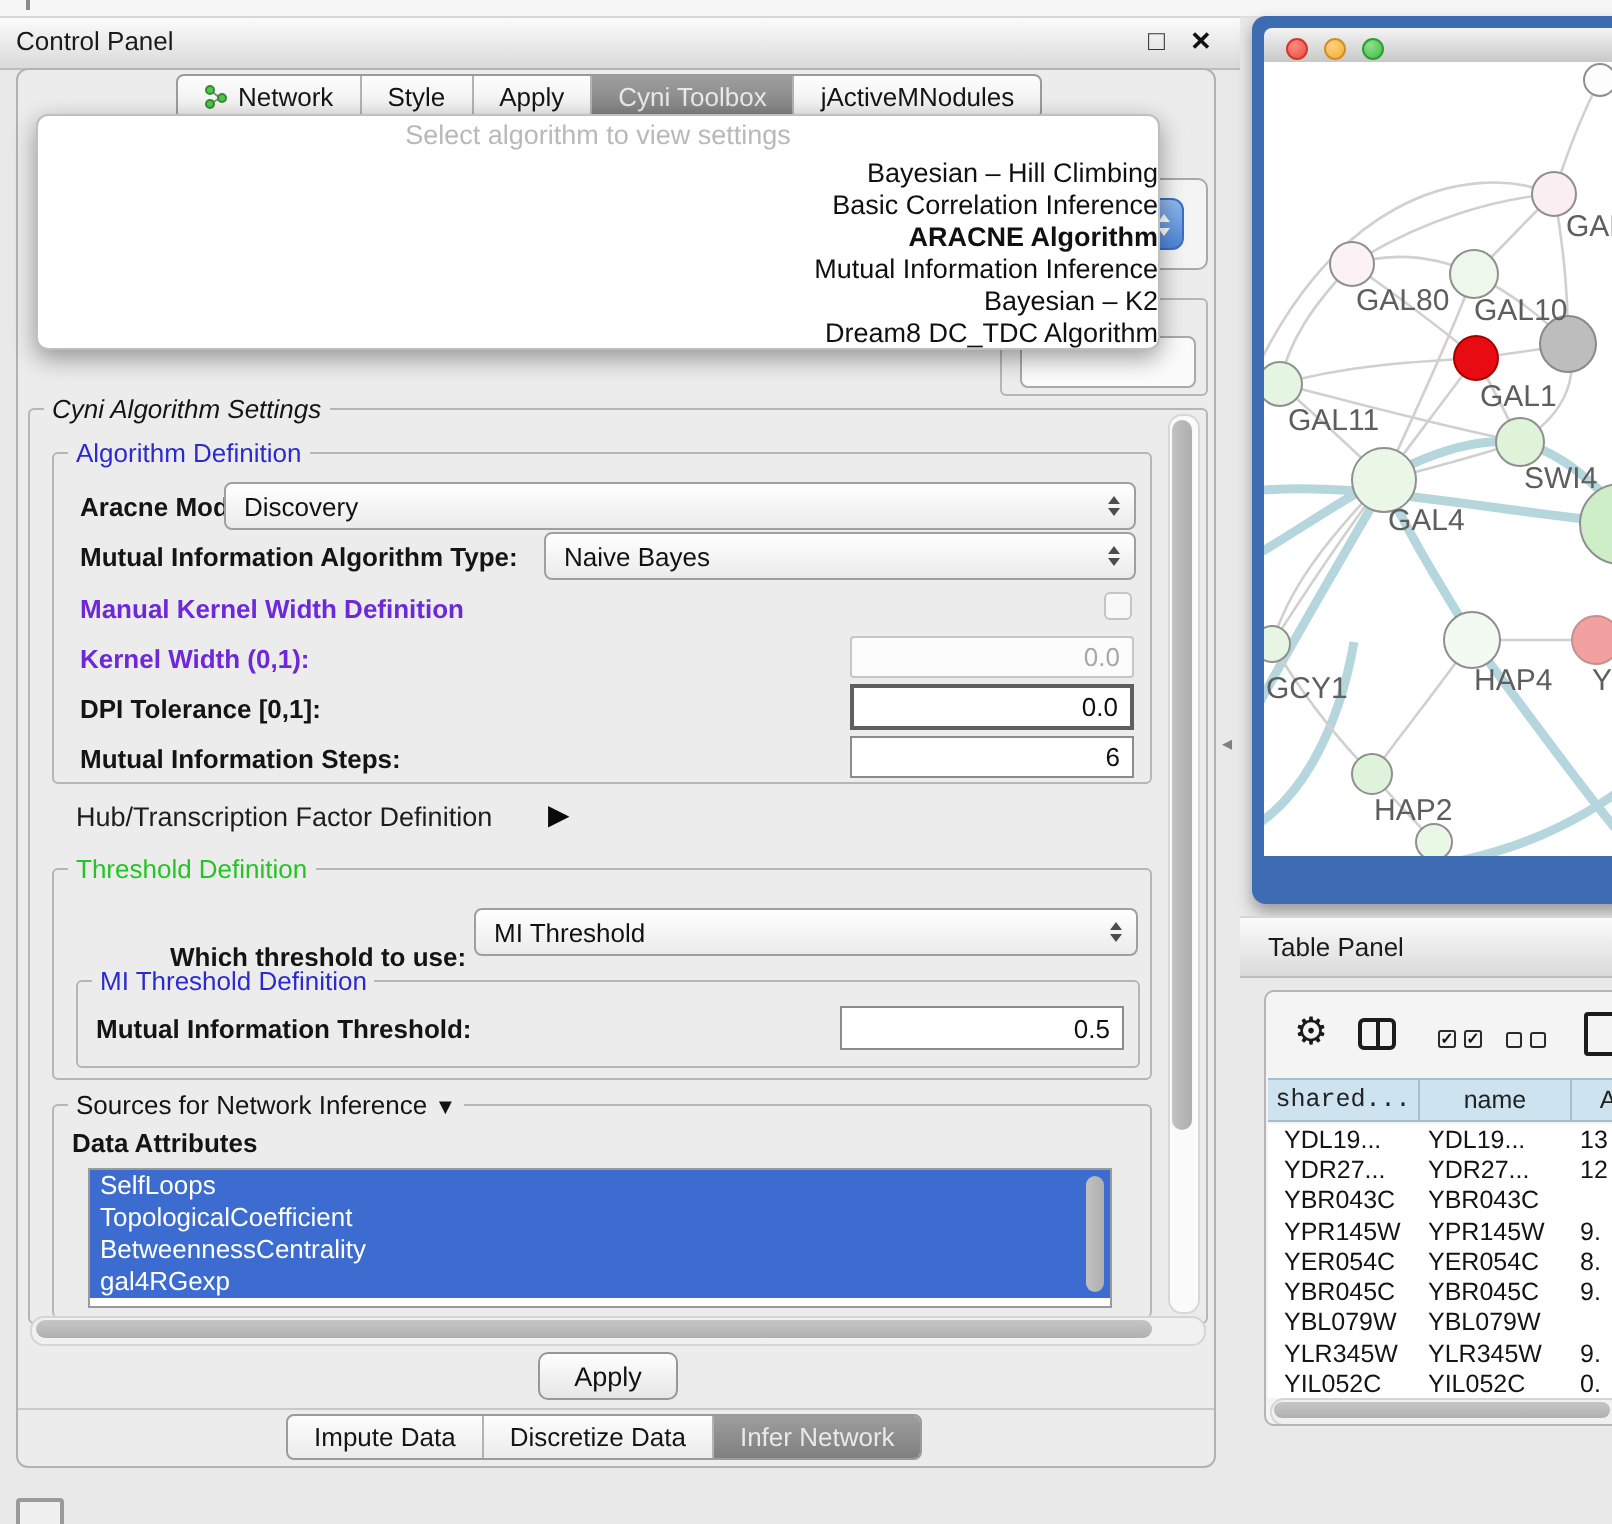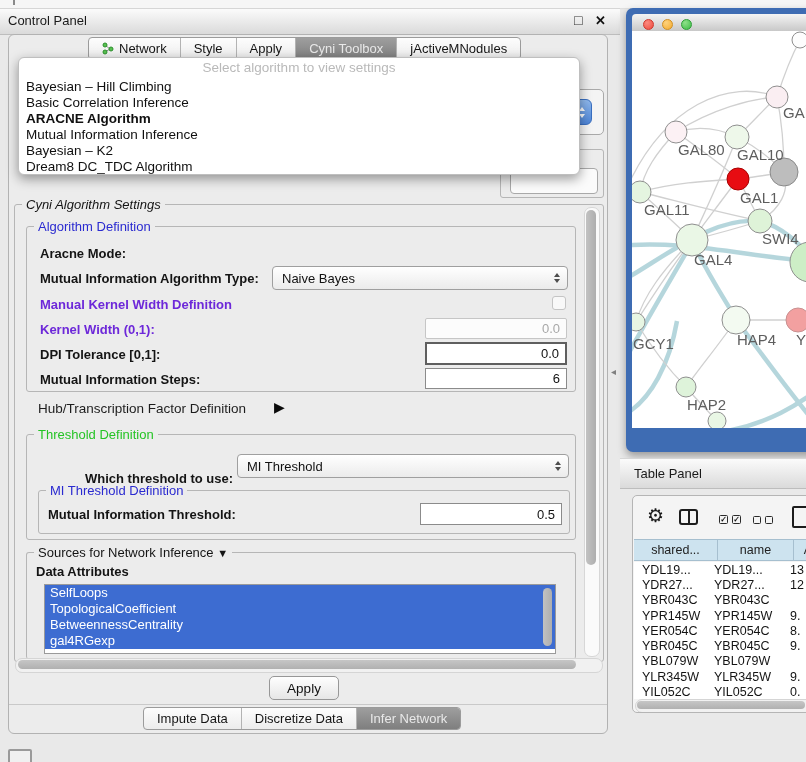--- a/index.html
+++ b/index.html
@@ -53,21 +53,21 @@
   
   .sbtrack-v{position:absolute;background:#fafafa;border:1px solid #d7d7d7;border-radius:7px;}
   .sbthumb{position:absolute;background:linear-gradient(90deg,#c2c2c2,#aeaeae);border-radius:5px;}
   .sbtrack-h{position:absolute;background:#f1f1f1;border:1px solid #d5d5d5;border-radius:7px;}
   .sbthumb-h{position:absolute;background:linear-gradient(#c6c6c6,#b0b0b0);border-radius:5px;}
 
   
   #algo-popup{left:18px;top:57px;width:560px;height:116px;background:#fff;
     border:1px solid #bfbfbf;border-radius:6px;box-shadow:0 4px 12px rgba(0,0,0,.38);z-index:50;}
   #algo-popup .ph{height:19px;text-align:center;font-size:13.5px;color:#b9b9b9;padding-top:2px;}
-  #algo-popup .pi{height:16px;line-height:16px;font-size:13.5px;padding-left:7px;color:#101010;}
+  #algo-popup .pi{height:16px;line-height:16px;font-size:13.5px;padding-left:7px;color:#101010;text-align:right;}
   #algo-popup .pi.sel{font-weight:bold;}
 
   
   .attr-item{height:16px;line-height:16px;font-size:13px;color:#fff;background:#3d6cd1;padding-left:5px;}
 
   
   .btn{position:absolute;display:flex;align-items:center;justify-content:center;
        border:1px solid #979797;border-radius:5px;background:linear-gradient(#fefefe,#e6e6e6);
        font-size:13.5px;color:#111;}
 
@@ -154,20 +154,27 @@
   </div>
 
   <div class="sbtrack-v" style="left:584px;top:207px;width:14px;height:448px;"></div>
   <div class="sbthumb" style="left:586px;top:210px;width:10px;height:355px;"></div>
 
   <div class="fs" style="left:26px;top:226px;width:548px;height:164px;">
     <span class="lg blue">Algorithm Definition</span>
   </div>
 
   <span class="lbl" style="left:40px;top:246px;">Aracne Mode:</span>
+  <div class="combo" style="left:112px;top:241px;width:454px;">
+    <span class="cv">Discovery</span>
+    <span class="spin">
+        <i class="tri-up"></i>
+        <i class="tri-dn"></i>
+      </span>
+  </div>
 
   <span class="lbl" style="left:40px;top:271px;">Mutual Information Algorithm Type:</span>
   <div class="combo" style="left:272px;top:266px;width:294px;">
     <span class="cv">Naive Bayes</span>
     <span class="spin">
         <i class="tri-up"></i>
         <i class="tri-dn"></i>
       </span>
   </div>
 
@@ -360,21 +367,21 @@
       <span class="ckbox" style="left:99px;top:19px;width:9px;height:9px;">
         <i style="font-style:normal;">✓</i>
       </span>
       <span class="ckbox" style="left:120px;top:20px;width:8px;height:8px;"></span>
       <span class="ckbox" style="left:132px;top:20px;width:8px;height:8px;"></span>
       <span class="abs" style="left:159px;top:10px;width:22px;height:22px;border:2px solid #1c1c1c;border-radius:2px;box-sizing:border-box;"></span>
     </div>
 
     <div class="abs" style="left:1px;top:43px;width:188px;height:22px;display:flex;background:#cde3ef;
                 border-top:1px solid #a6bfcf;border-bottom:1px solid #a6bfcf;box-sizing:border-box;">
-      <div class="th-cell" style="width:84px;">
+      <div class="th-cell" style="width:76px;font-family:Liberation Mono, monospace;">
         <span>shared...</span>
       </div>
       <div class="th-cell" style="width:76px;">
         <span>name</span>
       </div>
       <div class="th-cell" style="flex:1;border-right:none;">
         <span>A</span>
       </div>
     </div>
 

